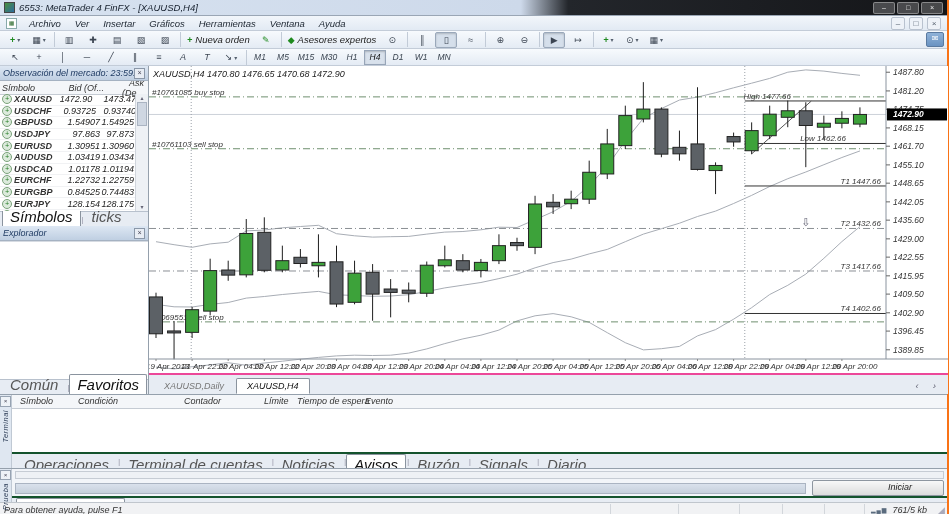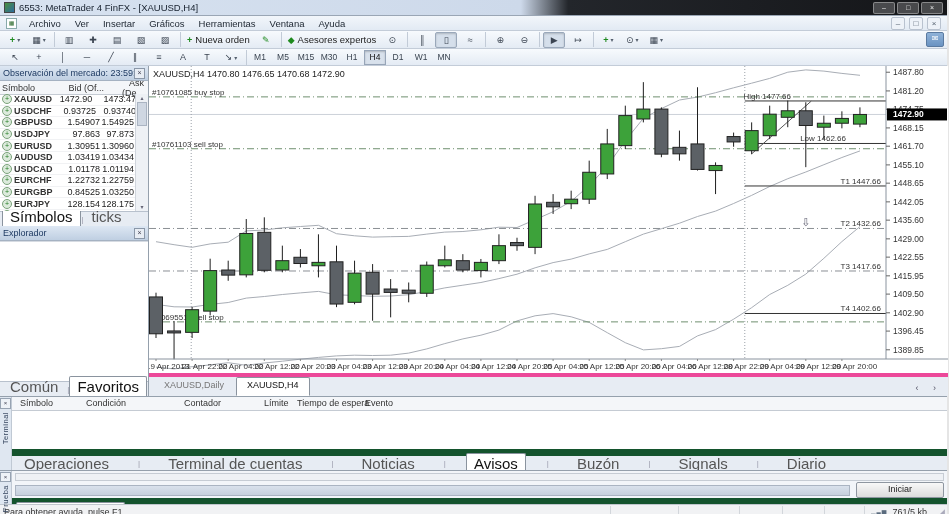--- a/index.html
+++ b/index.html
@@ -1,17 +1,17 @@
 <!DOCTYPE html>
 <html><head>
 <meta charset="utf-8">
 <style>
   html,body{margin:0;padding:0;background:#000;}
   body{font-family:"Liberation Sans","DejaVu Sans",sans-serif;font-size:10px;color:#222;-webkit-font-smoothing:antialiased;}
-  .app{position:relative;width:949px;height:514px;background:#e5e5e5;overflow:hidden;}
+  .app{position:relative;width:949px;height:514px;background:#f97316;overflow:hidden;font-style:italic;}
   .app-inner{position:absolute;left:0;top:0;right:2px;bottom:0;display:flex;flex-direction:column;}
   
   .titlebar{height:15px;display:flex;align-items:center;padding-left:4px;
     background:linear-gradient(90deg,#d7e2f0 0%,#cdd9ea 55%,#23262b 60%,#141518 100%);
     border-bottom:1px solid #9aa6b5;flex:0 0 15px;position:relative;}
   .titlebar .appicon{width:9px;height:9px;background:linear-gradient(135deg,#4a8f3c,#2d6b9e);margin-right:4px;border:1px solid #444;}
   .titlebar .title{font-size:9.5px;color:#16202e;white-space:nowrap;}
   .wincontrols{position:absolute;right:4px;top:2px;display:flex;gap:2px;}
   .wincontrols .wbtn{width:20px;height:10px;background:rgba(255,255,255,.22);border:1px solid rgba(255,255,255,.35);
     border-radius:2px;color:#eee;font-size:7px;line-height:9px;text-align:center;}
@@ -61,41 +61,41 @@
     display:flex;flex-direction:column;align-items:center;font-size:6px;color:#667;}
   .mwscroll .thumb{width:8px;height:22px;background:#cfd7e2;border:1px solid #aab4c2;margin-top:1px;}
   .ptabs{height:14px;display:flex;align-items:flex-end;background:#e7ecf3;border-top:1px solid #b8c1cd;padding-left:2px;flex:0 0 14px;}
   .ptab{font-size:15px;padding:1px 7px;color:#555;border:1px solid transparent;border-bottom:none;margin-right:1px;}
   .ptab.active{background:#fff;border-color:#8a939e;border-radius:2px 2px 0 0;color:#111;}
   .ptab-sep{color:#99a;font-size:8px;align-self:center;}
   .navbody{flex:1;background:#fff;border-top:1px solid #d6dbe2;}
   
   .chartcol{flex:1;display:flex;flex-direction:column;background:#fff;position:relative;}
   .chartsvg{display:block;}
-  .charttabs{height:19px;background:#e7ecf3;border-top:4px solid #ec4899;display:flex;padding-left:4px;position:relative;flex:0 0 19px;}
+  .charttabs{height:19px;background:#e7ecf3;border-top:2px solid #ec4899;display:flex;align-items:flex-end;padding-left:4px;position:relative;flex:0 0 19px;}
   .ctab{font-size:9px;padding:2px 10px;color:#777;border:1px solid transparent;margin-right:1px;}
   .ctab.active{background:#fff;border-color:#8a939e;border-bottom-color:#fff;border-radius:2px 2px 0 0;color:#111;}
   .ctabarrows{position:absolute;right:6px;bottom:3px;color:#556;font-size:9px;letter-spacing:6px;}
   
   .dockpanel{display:flex;background:#f2f5f9;border-top:1px solid #95a0ac;}
   .terminal{flex:0 0 73px;height:73px;}
   .tester{flex:0 0 33px;height:33px;}
   .sidestrip{width:11px;flex:0 0 11px;background:#dfe7f1;border-right:1px solid #c0c9d4;display:flex;flex-direction:column;align-items:center;}
   .sidestrip .sx{width:9px;height:9px;border:1px solid #97a3b2;background:#eef2f7;font-size:6px;line-height:8px;text-align:center;color:#445;margin:1px 0;}
   .sidestrip .vlabel{writing-mode:vertical-rl;transform:rotate(180deg);font-size:7.5px;color:#33435c;letter-spacing:.5px;margin-top:2px;}
   .dockcontent{flex:1;display:flex;flex-direction:column;overflow:hidden;}
   .termhdr{height:13px;background:#f4f6f9;border-bottom:1px solid #c5cbd3;position:relative;font-size:9px;color:#333;flex:0 0 13px;}
   .termhdr span{position:absolute;top:1px;}
   .termbody{flex:1;background:#fff;}
-  .docktabs{height:14px;background:#e7ecf3;border-top:7px solid #14532d;display:flex;align-items:center;padding-left:4px;flex:0 0 14px;gap:20px;}
+  .docktabs{height:14px;background:#e7ecf3;border-top:2px solid #14532d;display:flex;align-items:flex-start;padding-left:4px;flex:0 0 14px;}
   .testrow1{height:6px;margin:2px 3px 0 3px;background:#eef1f5;border:1px solid #c6ccd4;flex:0 0 6px;}
   .testrow2{display:flex;align-items:center;margin:1px 3px 0 3px;flex:0 0 13px;}
   .progress{flex:1;height:9px;background:linear-gradient(#d9e1ec,#c6d0dc);border:1px solid #aab4c2;margin-right:6px;}
   .startbtn{width:86px;height:14px;background:linear-gradient(#f8f8f8,#dcdcdc);border:1px solid #8e96a0;border-radius:2px;
-    font-size:9px;color:#222;text-align:center;line-height:13px;}
+    font-size:9px;color:#222;text-align:center;line-height:13px;padding-left:44px;}
   
   .statusbar{flex:0 0 13px;height:13px;background:#f1f2f4;border-top:1px solid #c0c6cd;display:flex;align-items:center;font-size:9px;color:#333;}
   .statusbar .help{flex:1;padding-left:4px;white-space:nowrap;}
   .scell{height:11px;border-left:1px solid #d2d6db;}
   .netcell{display:flex;align-items:center;border-left:1px solid #d2d6db;height:11px;padding:0 6px;gap:5px;}
   .neticon{font-size:6px;color:#5a6b7e;letter-spacing:1px;}
   .grip{width:12px;color:#aab;font-size:9px;text-align:right;padding-right:2px;}
 </style>
 </head>
 <body>
@@ -329,21 +329,21 @@
               <div class="mwrow">
                 <span class="sic">+</span>
                 <span class="sname">EURCHF</span>
                 <span class="c-bid" style="width: 40px;">1.22732</span>
                 <span class="c-ask" style="width: 34px;">1.22759</span>
               </div>
               <div class="mwrow">
                 <span class="sic">+</span>
                 <span class="sname">EURGBP</span>
                 <span class="c-bid" style="width: 40px;">0.84525</span>
-                <span class="c-ask" style="width: 34px;">1.03250</span>
+                <span class="c-ask" style="width: 34px;">0.74483</span>
               </div>
               <div class="mwrow">
                 <span class="sic">+</span>
                 <span class="sname">EURJPY</span>
                 <span class="c-bid" style="width: 40px;">128.154</span>
                 <span class="c-ask" style="width: 34px;">128.175</span>
               </div>
               <div class="mwrow">
                 <span class="sic">+</span>
                 <span class="sname">EURCAD</span>
@@ -571,21 +571,21 @@
   </div>
 
   <div class="dockpanel terminal">
     <div class="sidestrip">
       <div class="sx">×</div>
       <div class="vlabel">Terminal</div>
     </div>
     <div class="dockcontent">
       <div class="termhdr" id="terminal-columns">
             <span style="left: 8px;">Símbolo</span>
-            <span style="left: 74px;">Condición</span>
+            <span style="left: 66px;">Condición</span>
             <span style="left: 172px;">Contador</span>
             <span style="left: 252px;">Límite</span>
             <span style="left: 285px;">Tiempo de espera</span>
             <span style="left: 353px;">Evento</span>
           </div>
       <div class="termbody"></div>
       <div class="docktabs" id="terminal-tabs">
             <div class="ptab">Operaciones</div>
             <span class="ptab-sep">|</span>
             <div class="ptab">Terminal de cuentas</div>

